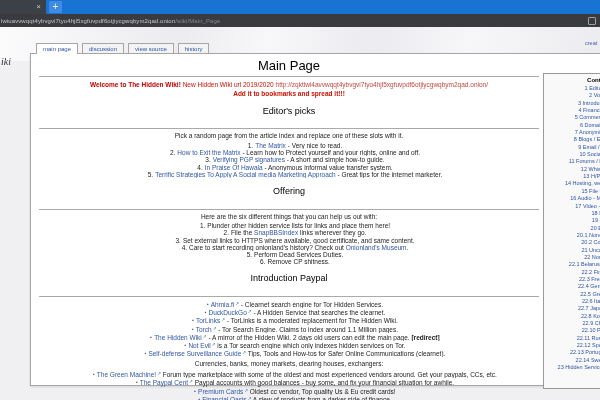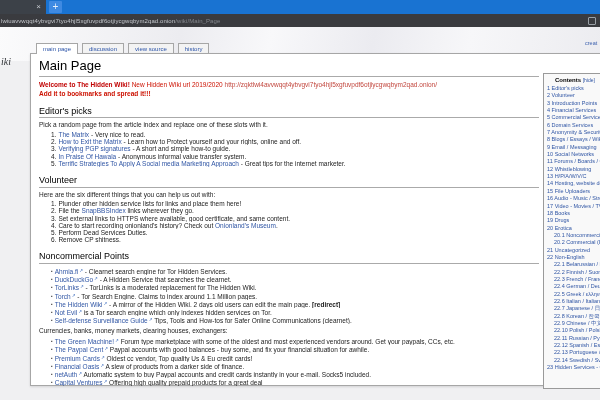--- a/index.html
+++ b/index.html
@@ -14,36 +14,36 @@
        display:flex;align-items:center;justify-content:flex-end;}
   .tab-close{color:#c7cbd1;font-size:8px;line-height:8px;padding-right:5px;cursor:default;}
   .newtab{position:absolute;left:49px;top:1px;width:13px;height:12px;background:#3f8ae2;
           color:#e7f0fb;font-size:10px;line-height:11px;text-align:center;border-radius:1px;}
   .addressbar{position:absolute;left:0;top:14px;width:600px;height:13px;background:#3a3b3f;
               display:flex;align-items:center;}
   .url{font-size:6px;color:#c3c6cb;white-space:nowrap;overflow:hidden;margin-left:1px;letter-spacing:.1px;}
   .url .path{color:#84878d;}
   .addr-icon{position:absolute;right:4px;top:3px;width:6px;height:6px;border:1px solid #9aa0a6;border-radius:1px;}
   
-  .page{position:absolute;left:0;top:27px;width:600px;height:373px;background:#f0f0f2;}
+  .page{position:absolute;left:0;top:27px;width:600px;height:373px;background:#f0f0f2;text-align:center;}
   .page::before{content:"";position:absolute;left:0;top:0;width:600px;height:34px;
     background:linear-gradient(100deg,#fbfbfc 0%,#ececf0 30%,#f8f8fa 45%,#ebebf0 62%,#f7f7f9 78%,#ececf0 100%);}
   .logo-frag{position:absolute;left:1px;top:29px;font-family:"Liberation Serif",serif;
              font-style:italic;font-size:10px;color:#33363a;}
   .personal-link{position:absolute;left:585px;top:13px;font-size:5.5px;color:#3a5fad;text-decoration:none;}
   .tabs-row{position:absolute;left:36px;top:14px;height:13px;display:flex;align-items:flex-end;}
   .ptab{font-size:6px;color:#2b53a8;background:#f3f3f3;border:1px solid #a6a6a6;border-bottom:none;
         padding:2px 6px 2px 6px;margin-right:4px;white-space:nowrap;cursor:pointer;}
   .ptab.active{background:#ffffff;position:relative;z-index:3;}
   .content-box{position:absolute;left:30px;top:26px;width:600px;height:331px;background:#ffffff;
                border:1px solid #a6a6a6;box-shadow:0 1px 2px rgba(0,0,0,.12);z-index:1;}
   .content{position:absolute;left:8px;top:2px;width:500px;font-size:6.5px;color:#1b1b1b;line-height:1.18;}
   .content h1{font-size:13px;font-weight:normal;margin:2px 0 4px 0;padding-bottom:3px;
               border-bottom:1px solid #aaa;color:#000;}
-  .content h2{font-size:9px;font-weight:normal;margin:8px 0 3px 0;padding-bottom:1px;
+  .content h2{font-size:9px;font-weight:normal;margin:8px 0 3px 0;padding-bottom:12px;
               border-bottom:1px solid #aaa;color:#000;}
   .redline{color:#cc1100;margin:2px 0 1px 0;}
   .redline b{color:#c00000;}
   .redline .red-url{color:#c2473e;text-decoration:none;}
   .redline2{color:#cc1100;font-weight:bold;margin:0 0 5px 0;}
   .intro{margin:3px 0 2px 0;}
   .wlist{margin:2px 0 2px 0;padding:0 0 0 12px;list-style:none;}
   .wlist li{line-height:7.2px;white-space:nowrap;overflow:hidden;}
   .li-marker{color:#222;margin-right:2px;}
   .bullet{color:#555;font-size:5px;vertical-align:1px;margin-right:2px;}
@@ -94,31 +94,31 @@
       <div id="sections">
           <h2>Editor's picks</h2>
           <div class="intro">Pick a random page from the article index and replace one of these slots with it.</div>
           <ol class="wlist">
             <li><span class="li-marker">1.</span><a class="wlink" href="#">The Matrix</a><span class="plain"> - Very nice to read.</span></li>
             <li><span class="li-marker">2.</span><a class="wlink" href="#">How to Exit the Matrix</a><span class="plain"> - Learn how to Protect yourself and your rights, online and off.</span></li>
             <li><span class="li-marker">3.</span><a class="wlink" href="#">Verifying PGP signatures</a><span class="plain"> - A short and simple how-to guide.</span></li>
             <li><span class="li-marker">4.</span><a class="wlink" href="#">In Praise Of Hawala</a><span class="plain"> - Anonymous informal value transfer system.</span></li>
             <li><span class="li-marker">5.</span><a class="wlink" href="#">Terrific Strategies To Apply A Social media Marketing Approach</a><span class="plain"> - Great tips for the internet marketer.</span></li>
           </ol>
-          <h2>Volunteer</h2>
+          <h2>Offering</h2>
           <div class="intro">Here are the six different things that you can help us out with:</div>
           <ol class="wlist">
             <li><span class="li-marker">1.</span><span class="plain">Plunder other hidden service lists for links and place them here!</span></li>
             <li><span class="li-marker">2.</span><span class="plain">File the </span><a class="wlink" href="#">SnapBBSIndex</a><span class="plain"> links wherever they go.</span></li>
             <li><span class="li-marker">3.</span><span class="plain">Set external links to HTTPS where available, good certificate, and same content.</span></li>
             <li><span class="li-marker">4.</span><span class="plain">Care to start recording onionland's history? Check out </span><a class="wlink" href="#">Onionland's Museum</a><span class="plain">.</span></li>
             <li><span class="li-marker">5.</span><span class="plain">Perform Dead Services Duties.</span></li>
             <li><span class="li-marker">6.</span><span class="plain">Remove CP shitness.</span></li>
           </ol>
-          <h2>Noncommercial Points</h2>
+          <h2>Introduction Paypal</h2>
           <ul class="wlist">
             <li><span class="bullet">▪</span><a class="wlink" href="#">Ahmia.fi</a><span class="extlink-icon">↗</span><span class="plain"> - Clearnet search engine for Tor Hidden Services.</span></li>
             <li><span class="bullet">▪</span><a class="wlink" href="#">DuckDuckGo</a><span class="extlink-icon">↗</span><span class="plain"> - A Hidden Service that searches the clearnet.</span></li>
             <li><span class="bullet">▪</span><a class="wlink" href="#">TorLinks</a><span class="extlink-icon">↗</span><span class="plain"> - TorLinks is a moderated replacement for The Hidden Wiki.</span></li>
             <li><span class="bullet">▪</span><a class="wlink" href="#">Torch</a><span class="extlink-icon">↗</span><span class="plain"> - Tor Search Engine. Claims to index around 1.1 Million pages.</span></li>
             <li><span class="bullet">▪</span><a class="wlink" href="#">The Hidden Wiki</a><span class="extlink-icon">↗</span><span class="plain"> - A mirror of the Hidden Wiki. 2 days old users can edit the main page. </span><b class="bsuffix">[redirect]</b></li>
             <li><span class="bullet">▪</span><a class="wlink" href="#">Not Evil</a><span class="extlink-icon">↗</span><span class="plain"> is a Tor search engine which only indexes hidden services on Tor.</span></li>
             <li><span class="bullet">▪</span><a class="wlink" href="#">Self-defense Surveillance Guide</a><span class="extlink-icon">↗</span><span class="plain"> Tips, Tools and How-tos for Safer Online Communications (clearnet).</span></li>
           </ul>
           <div class="intro">Currencies, banks, money markets, clearing houses, exchangers:</div>

